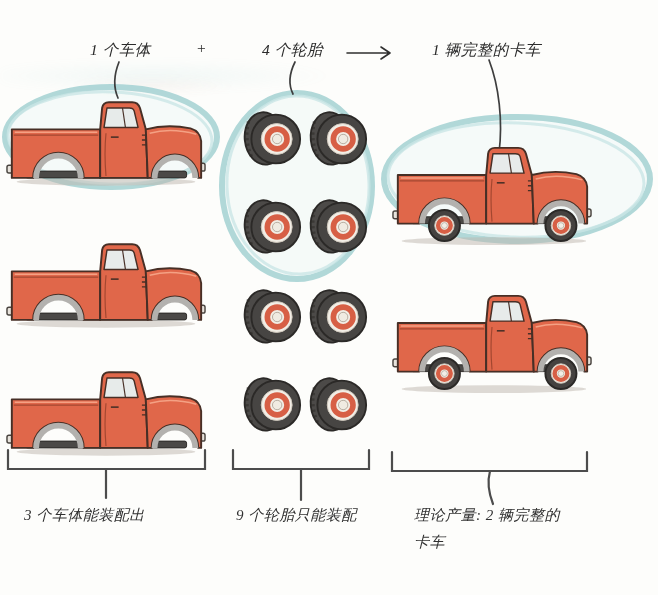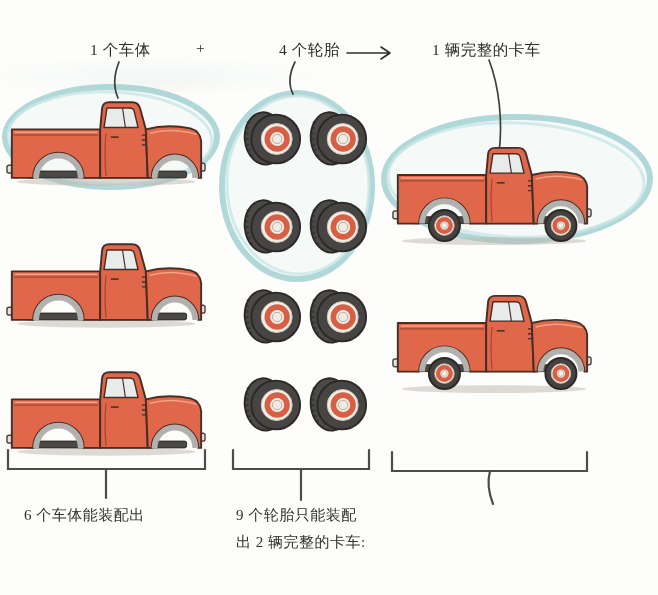--- a/index.html
+++ b/index.html
@@ -1,20 +1,21 @@
 <!DOCTYPE html>
 <html><head>
 <meta charset="utf-8">
 <style>
   html,body{margin:0;padding:0;background:#ffffff;}
   #canvas{
     position:relative;width:658px;height:595px;overflow:hidden;
     background:#fdfdfb;
     font-family:"Liberation Serif","DejaVu Serif",serif;
     color:#2b2b2b;
+    font-style:italic;
   }
   .abs{position:absolute;}
   .label{font-size:15.5px;white-space:nowrap;letter-spacing:.5px;color:#2b2b2b;}
   .caption{font-size:15px;line-height:27px;white-space:nowrap;letter-spacing:.5px;color:#303030;}
   .wash{position:absolute;pointer-events:none;filter:blur(5px);}
   .wash-teal{left:0;top:60px;width:340px;height:32px;opacity:.10;
     background:radial-gradient(ellipse at 45% 50%, #7fc4c6 0%, rgba(127,196,198,0) 70%);}
   .wash-pink{left:62px;top:78px;width:180px;height:16px;opacity:.08;
     background:radial-gradient(ellipse at 50% 50%, #e2907a 0%, rgba(226,144,122,0) 70%);}
   svg{display:block;}
@@ -76,21 +77,21 @@
     <ellipse cx="79" cy="98" rx="75" ry="93" fill="rgba(216,238,238,0.22)" stroke="#a9d4d5" stroke-width="6" opacity="0.9"></ellipse>
     <ellipse cx="80" cy="97" rx="71" ry="89" fill="none" stroke="#cbe6e6" stroke-width="3" opacity="0.8" transform="rotate(-2 80 97)"></ellipse>
   </svg>
   <svg class="abs" style="left:378px;top:112px" width="280" height="136" viewBox="0 0 280 136">
     <ellipse cx="139" cy="67" rx="133" ry="62" fill="rgba(216,238,238,0.25)" stroke="#a9d4d5" stroke-width="6" opacity="0.9"></ellipse>
     <ellipse cx="138" cy="68" rx="128" ry="57" fill="none" stroke="#cbe6e6" stroke-width="3" opacity="0.8" transform="rotate(2 138 68)"></ellipse>
   </svg>
 
   <div class="abs label" style="left:90px;top:40px">1 个车体</div>
   <div class="abs label" style="left:196px;top:39px">+</div>
-  <div class="abs label" style="left:279px;top:40px">4 个轮胎</div>
+  <div class="abs label" style="left:262px;top:40px">4 个轮胎</div>
   <svg class="abs" style="left:344px;top:44px" width="52" height="18" viewBox="0 0 52 18">
     <path d="M3,9 H45 M37,3 L46,9 L37,15" fill="none" stroke="#2f2f2f" stroke-width="1.6" stroke-linecap="round" stroke-linejoin="round"></path>
   </svg>
   <div class="abs label" style="left:432px;top:40px">1 辆完整的卡车</div>
 
   <svg class="abs" style="left:0;top:56px" width="658" height="110" viewBox="0 0 658 110">
     <path d="M119,6 Q111,26 118,42" fill="none" stroke="#3e3e3e" stroke-width="1.7" stroke-linecap="round"></path>
     <path d="M295,6 Q286,24 293,38" fill="none" stroke="#3e3e3e" stroke-width="1.7" stroke-linecap="round"></path>
     <path d="M489,4 C499,30 503,65 499,97" fill="none" stroke="#3e3e3e" stroke-width="1.7" stroke-linecap="round"></path>
   </svg>
@@ -156,20 +157,23 @@
       <path d="M8,10 V29 H205 V10"></path>
       <path d="M106,29 V58"></path>
       <path d="M233,10 V29 H369 V10"></path>
       <path d="M301,29 V60"></path>
       <path d="M392,12 V31 H587 V12"></path>
       <path d="M490,31 Q486,46 493,64"></path>
     </g>
   </svg>
 
   <div class="abs caption" style="left:24px;top:502px">
-    <div>6 个车体能装配出</div>
+    <div>3 个车体能装配出</div>
   </div>
   <div class="abs caption" style="left:236px;top:502px">
     <div>9 个轮胎只能装配</div>
-    <div>出 2 辆完整的卡车:</div>
+  </div>
+  <div class="abs caption" style="left:414px;top:502px">
+    <div>理论产量: 2 辆完整的</div>
+    <div>卡车</div>
   </div>
 
 </div>
 
 </body></html>

